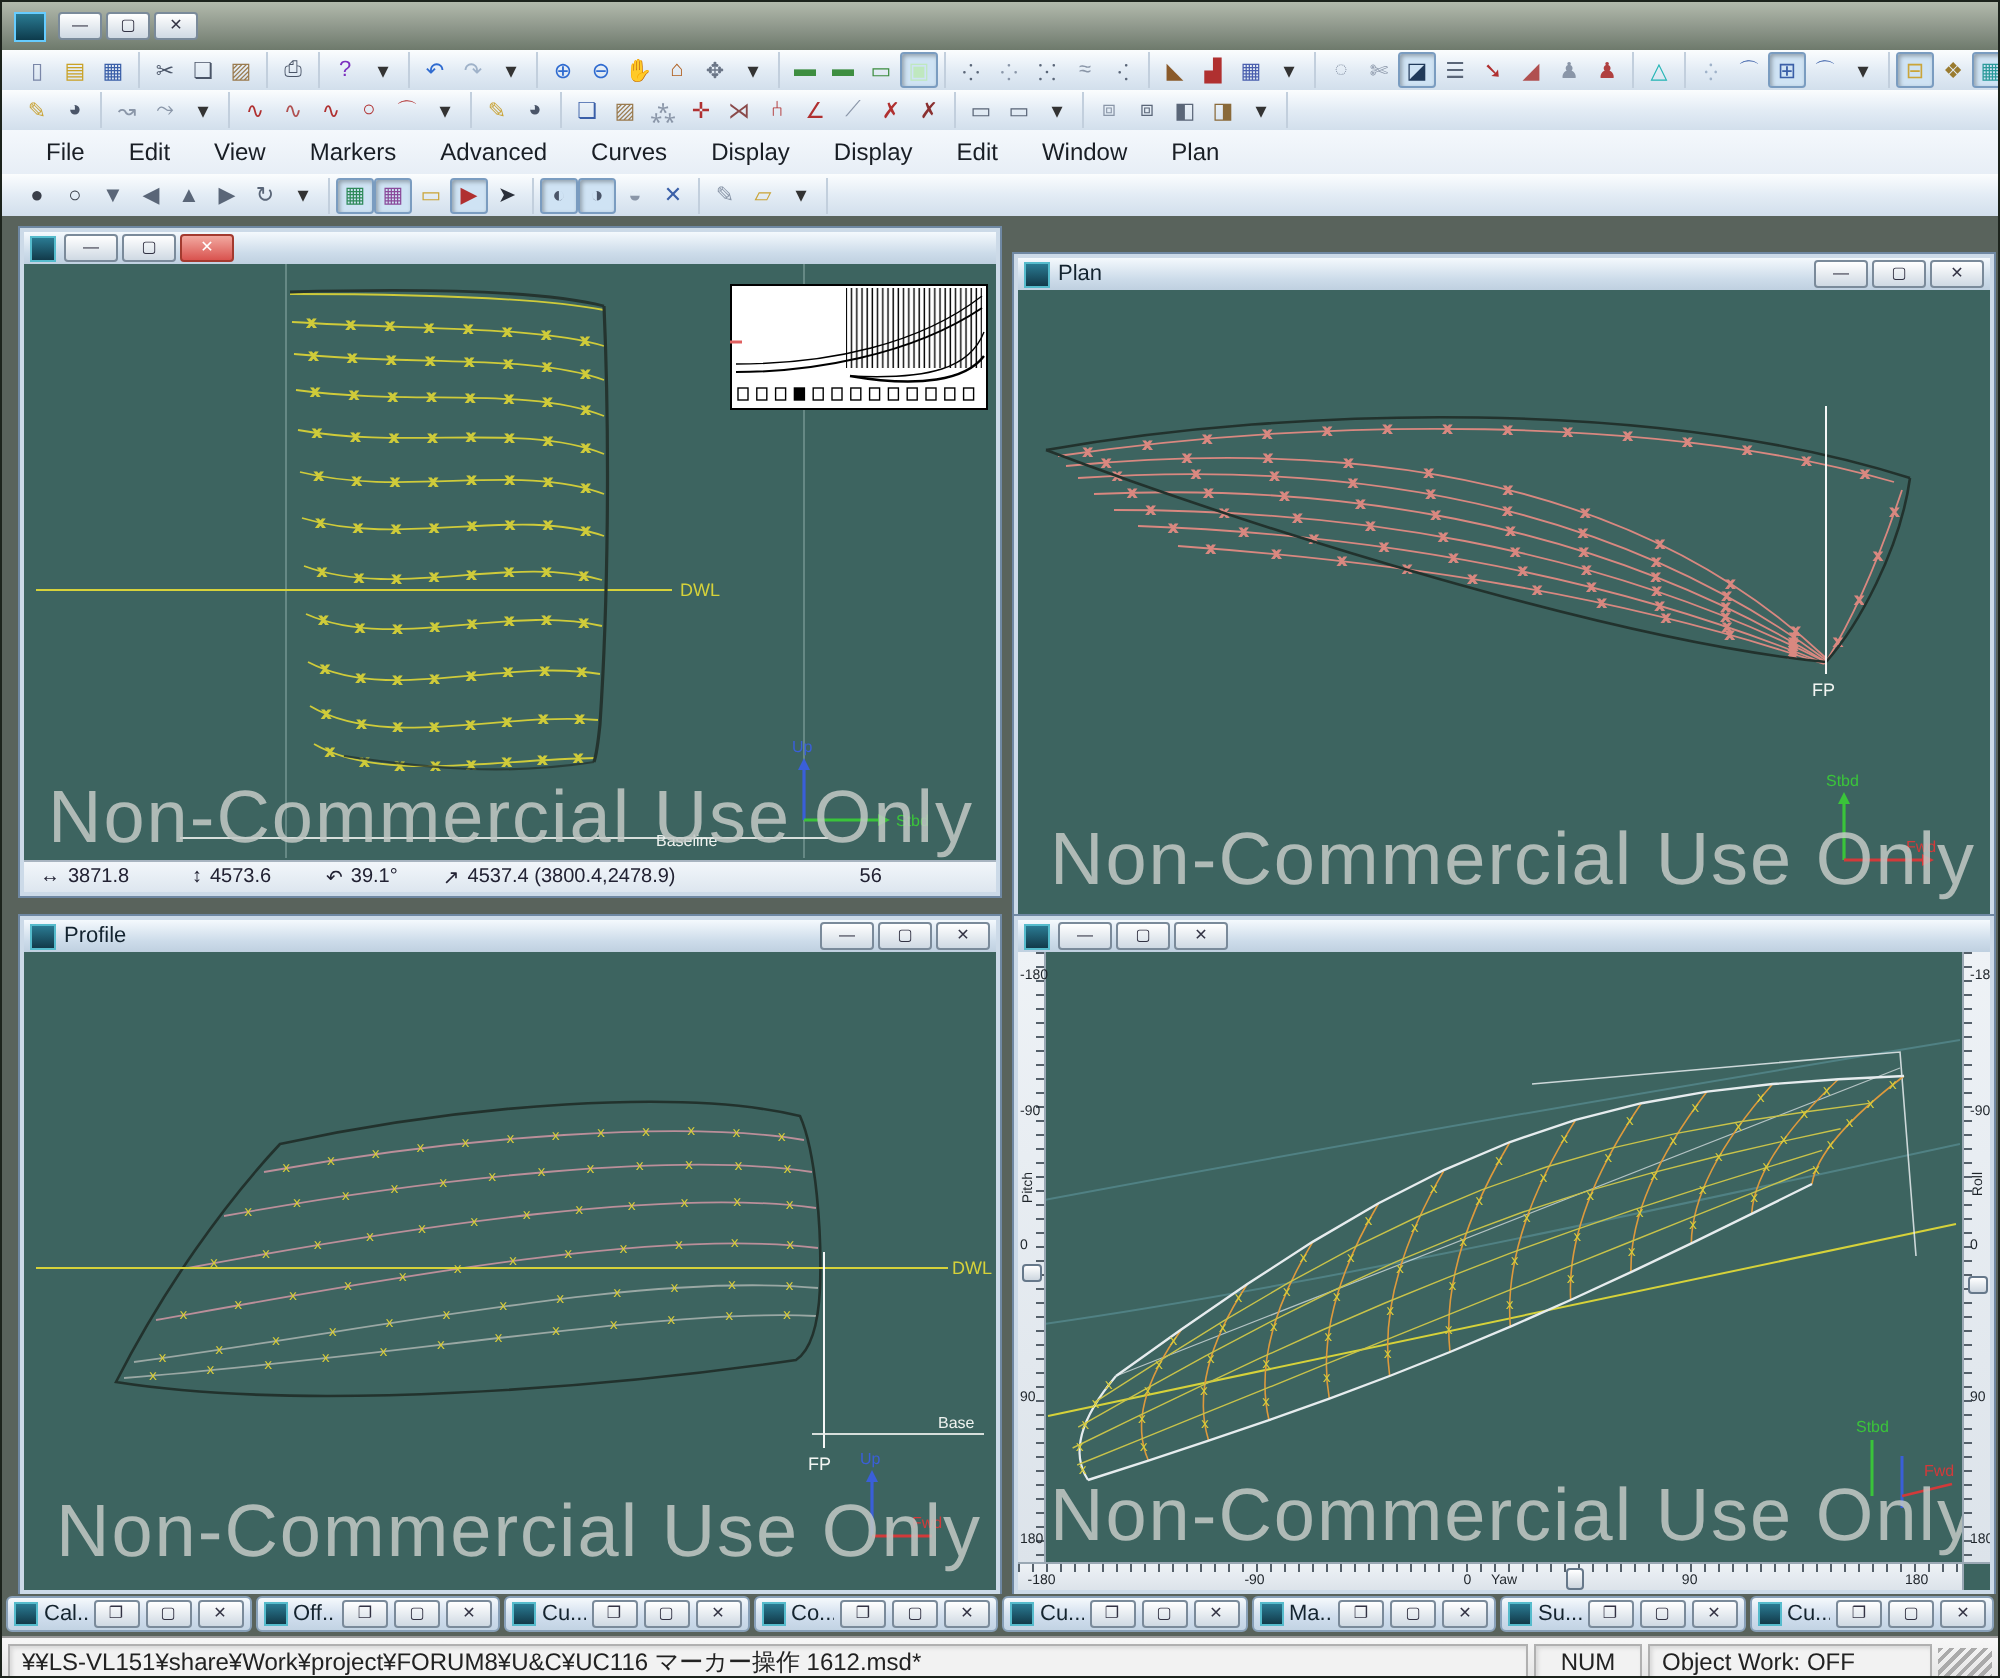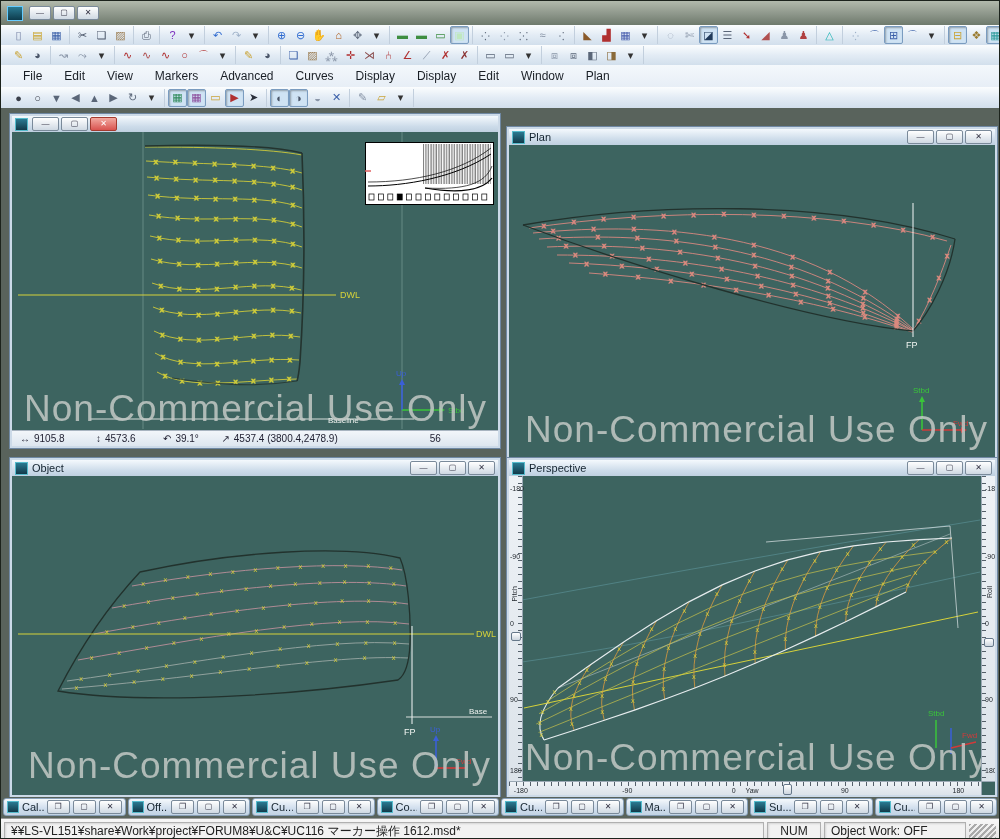--- a/index.html
+++ b/index.html
@@ -406,21 +406,21 @@
                 <rect x="98" y="52" width="5" height="6" stroke="#000" stroke-width="0.7" fill="#fff"></rect>
                 <rect x="107.4" y="52" width="5" height="6" stroke="#000" stroke-width="0.7" fill="#fff"></rect>
                 <rect x="116.80000000000001" y="52" width="5" height="6" stroke="#000" stroke-width="0.7" fill="#fff"></rect>
               </g>
           </g>
         </svg>
         <div class="watermark">Non-Commercial Use Only</div>
       </div>
       <div class="vp-status">
         <span>↔</span>
-        <span style="width:58px">9105.8</span>
+        <span style="width:58px">3871.8</span>
         <span>↕</span>
         <span style="width:54px">4573.6</span>
         <span>↶</span>
         <span style="width:42px">39.1°</span>
         <span>↗</span>
         <span style="width:150px">4537.4 (3800.4,2478.9)</span>
         <span style="margin-left:42px">56</span>
       </div>
     </div>
 
@@ -540,21 +540,21 @@
             <text class="vlabel-s" x="444" y="281" fill="#d23a3a">Fwd</text>
           </g>
         </svg>
         <div class="watermark">Non-Commercial Use Only</div>
       </div>
     </div>
 
     <div class="vpwin" id="vp-profile" style="left:8px;top:349px;width:490px;height:339px">
       <div class="vp-title">
         <span class="wicon"></span>
-        <span class="vtext">Object</span>
+        <span class="vtext">Profile</span>
         <span class="wctl">
           <span class="wbtn">—</span>
           <span class="wbtn">▢</span>
           <span class="wbtn">✕</span>
         </span>
       </div>
       <div class="vp-body">
         <svg width="484" height="317" viewBox="0 0 484 317">
           <g fill="none" stroke-width="0.9">
             <path d="M120,110 C220,92 330,84 390,94" stroke="#bb8f9a"></path>
@@ -651,21 +651,20 @@
             <text class="vlabel-s" x="444" y="288" fill="#d23a3a">Fwd</text>
           </g>
         </svg>
         <div class="watermark">Non-Commercial Use Only</div>
       </div>
     </div>
 
     <div class="vpwin" id="vp-perspective" style="left:505px;top:349px;width:490px;height:339px">
       <div class="vp-title">
         <span class="wicon"></span>
-        <span class="vtext">Perspective</span>
         <span class="wctl">
           <span class="wbtn">—</span>
           <span class="wbtn">▢</span>
           <span class="wbtn">✕</span>
         </span>
       </div>
       <div class="vp-body">
 
         <div class="ruler" id="pr-left">
           <span class="rlab vert-lab" style="top:4%">-180</span>

